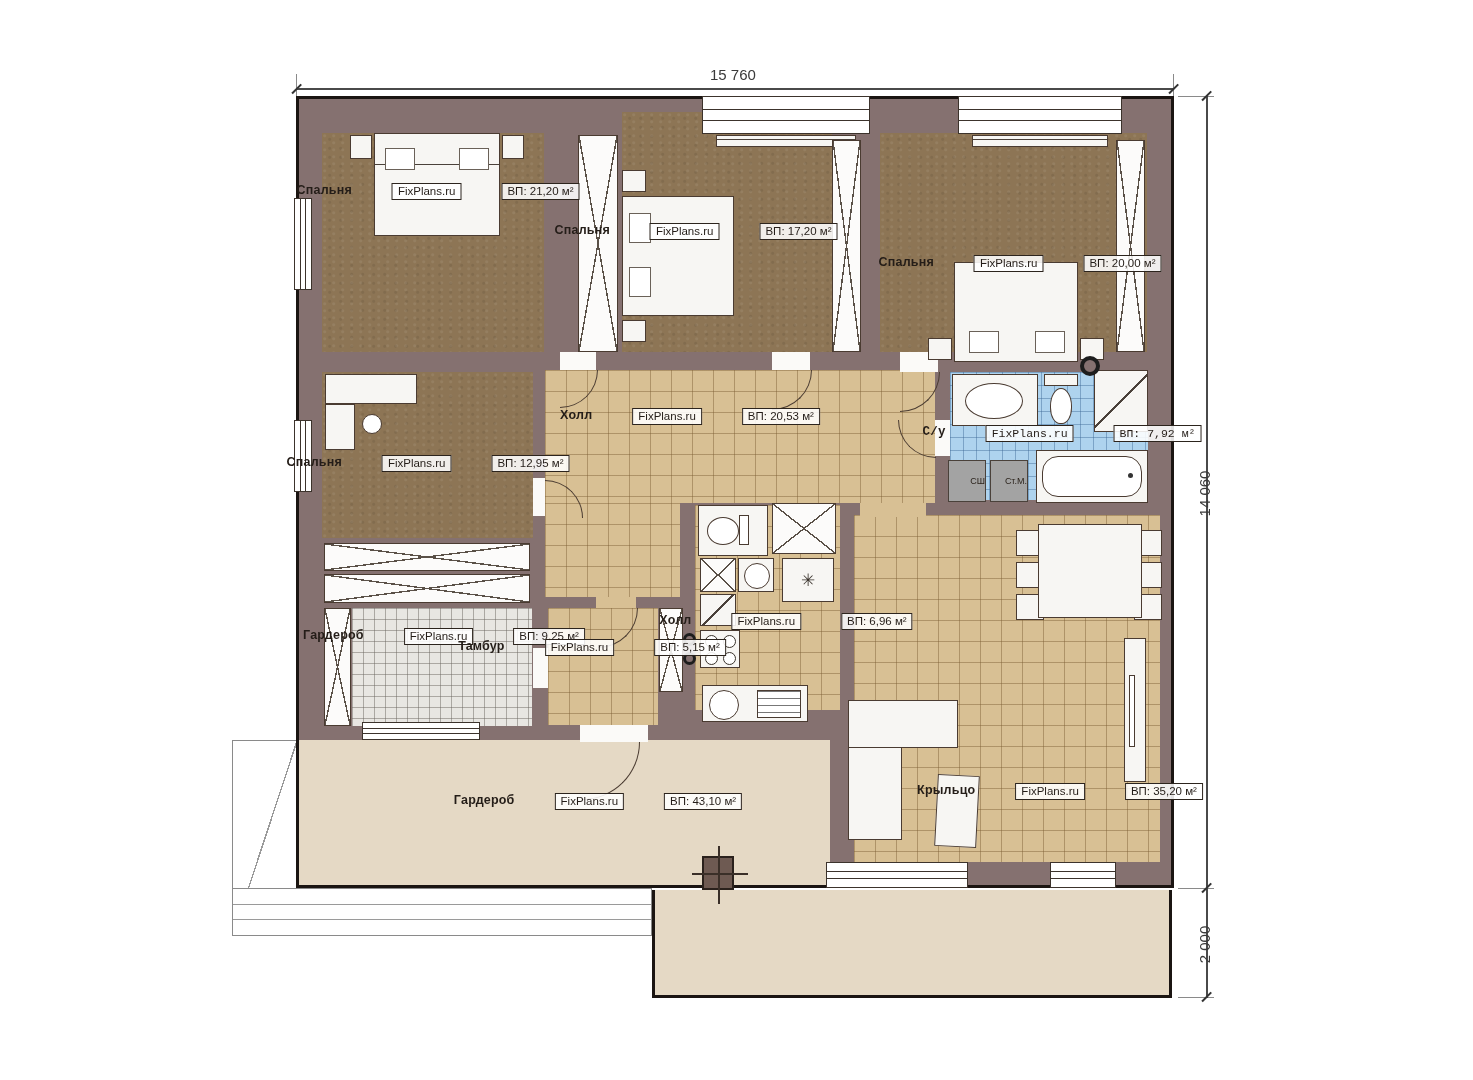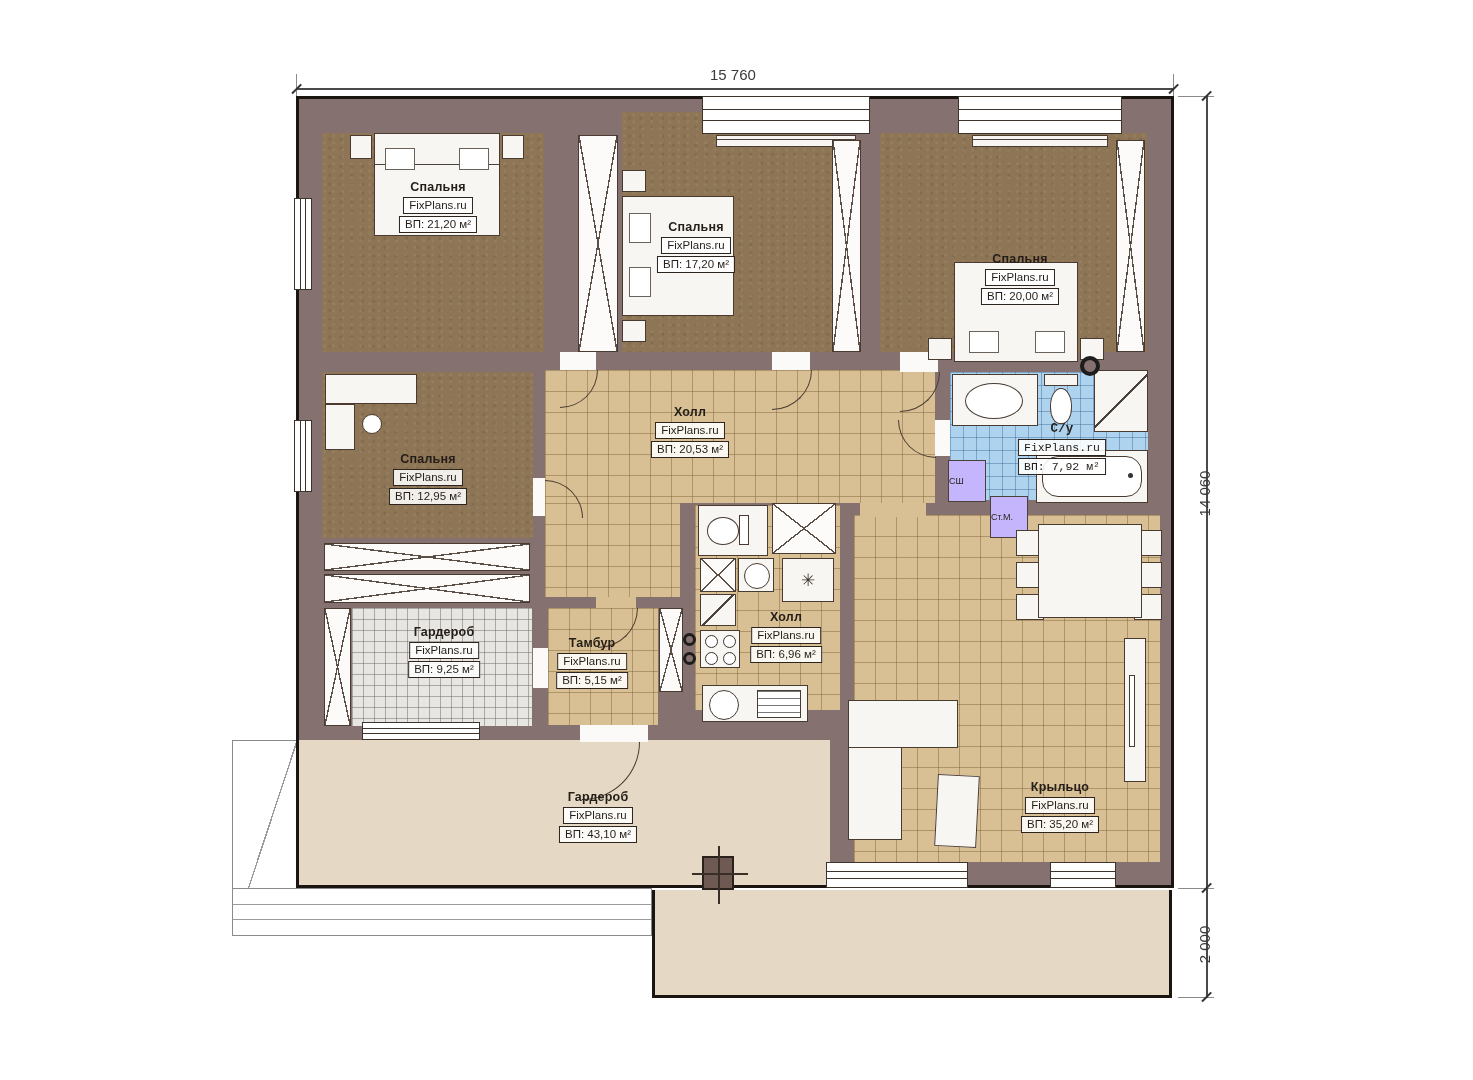--- a/index.html
+++ b/index.html
@@ -59,27 +59,27 @@
      background-image:linear-gradient(#3c332c,#3c332c),linear-gradient(#3c332c,#3c332c);
      background-repeat:no-repeat;background-size:1px 100%,1px 100%;background-position:34% 0,67% 0;}
   .gap-w{background:#fbfaf8;z-index:3;}
   .gap-t{background:var(--tile-tan);z-index:3;}
   .arc{border:1.4px solid var(--line);background:transparent;z-index:4;}
   .arc-br{border-top:none!important;border-left:none!important;border-bottom-right-radius:100%;}
   .arc-bl{border-top:none!important;border-right:none!important;border-bottom-left-radius:100%;}
   .arc-tr{border-bottom:none!important;border-left:none!important;border-top-right-radius:100%;}
 
   
-  .room-label{position:absolute;transform:translateX(-50%);display:flex;flex-direction:column;
-     align-items:center;z-index:6;color:var(--label-text);text-align:center;}
+  .room-label{position:absolute;transform:translateX(-50%);display:flex;flex-direction:row;
+     align-items:center;z-index:6;color:var(--label-text);text-align:center;gap:40px;}
   .rl-name{font-size:12.5px;font-weight:bold;letter-spacing:.2px;white-space:nowrap;}
   .rl-box{font-size:11.5px;border:1.6px solid #2c241d;background:rgba(255,255,255,.88);
      padding:0 5px;line-height:15px;margin-top:2.5px;white-space:nowrap;}
-  .mini-box{background:#c4b5fd;border:1.2px solid #4a413a;z-index:3;display:flex;
-     align-items:center;justify-content:flex-start;font-size:9px;color:#2c241d;}
+  .mini-box{background:#a3a3a3;border:1.2px solid #4a413a;z-index:3;display:flex;
+     align-items:center;justify-content:flex-end;font-size:9px;color:#2c241d;}
 
   
   .column{background:#6e5a52;border:2px solid #2a211c;z-index:5;}
   .cross-h{position:absolute;left:-12px;top:50%;width:56px;height:1.5px;background:#3a2f28;}
   .cross-v{position:absolute;top:-12px;left:50%;width:1.5px;height:58px;background:#3a2f28;}
 
   
   .dim-line{background:#4a4a4a;z-index:6;}
   .dim-ext{background:#8a8a8a;z-index:6;}
   .tick{position:absolute;width:13px;height:1.6px;background:#333;transform:rotate(-45deg);z-index:7;}
@@ -208,21 +208,21 @@
   <div class="abs furn" style="left:1044px;top:374px;width:34px;height:12px;"></div>
   <div class="abs oval" style="left:1050px;top:388px;width:22px;height:36px;border-radius:50% 50% 45% 45%;"></div>
   <div class="abs furn diag" style="left:1094px;top:370px;width:54px;height:62px;"></div>
   <div class="abs furn" style="left:1036px;top:450px;width:112px;height:53px;">
     <div class="abs" style="left:5px;top:5px;right:5px;bottom:5px;border:1.2px solid var(--line);border-radius:16px;background:#fff;"></div>
     <div class="abs" style="right:14px;top:22px;width:5px;height:5px;border-radius:50%;background:#333;"></div>
   </div>
   <div class="abs mini-box" style="left:948px;top:460px;width:38px;height:42px;">
     <span>СШ</span>
   </div>
-  <div class="abs mini-box" style="left:990px;top:460px;width:38px;height:42px;margin-top:36px;">
+  <div class="abs mini-box" style="left:990px;top:460px;width:38px;height:42px;">
     <span>Ст.М.</span>
   </div>
   <div class="abs ring" style="left:1080px;top:356px;width:20px;height:20px;border-width:4px;z-index:4;"></div>
 
   <div class="abs furn" style="left:848px;top:700px;width:54px;height:140px;"></div>
   <div class="abs furn" style="left:848px;top:700px;width:110px;height:48px;"></div>
   <div class="abs furn" style="left:936px;top:775px;width:42px;height:72px;transform:rotate(3deg);"></div>
   <div class="chair" style="left:1016px;top:530px;width:26px;height:24px;"></div>
   <div class="chair" style="left:1016px;top:562px;width:26px;height:24px;"></div>
   <div class="chair" style="left:1016px;top:594px;width:26px;height:24px;"></div>

